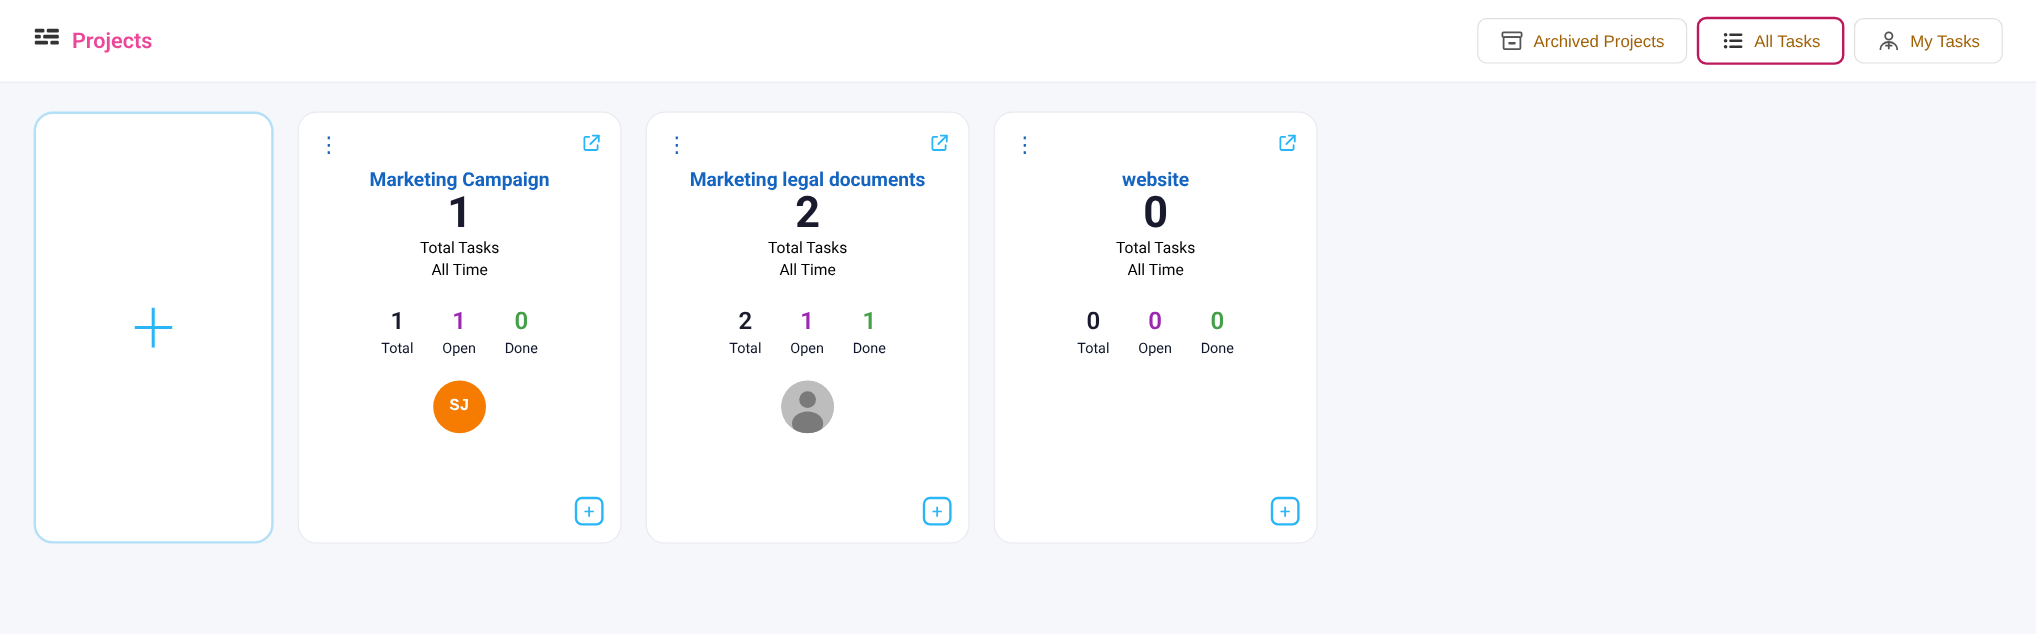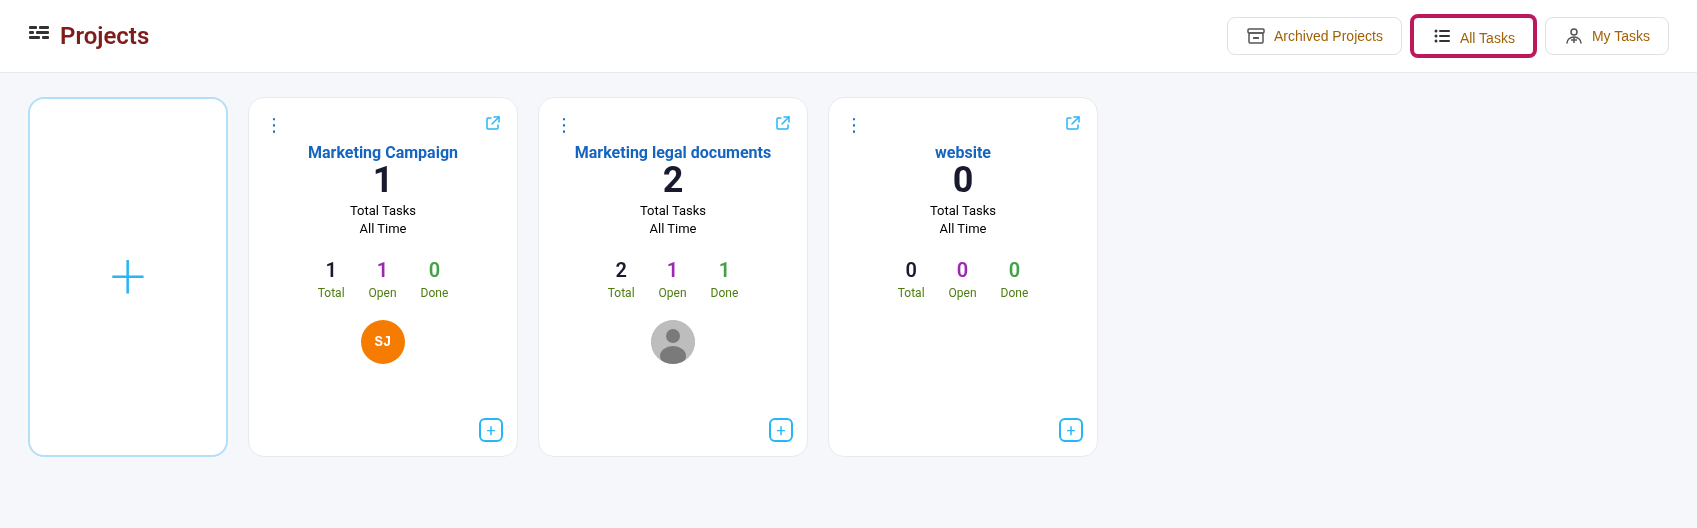--- a/index.html
+++ b/index.html
@@ -19,23 +19,23 @@
       border-bottom: 1px solid #e8eaf0;
     }
 
     .header-left {
       display: flex;
       align-items: center;
       gap: 10px;
     }
 
     .header-title {
-      font-size: 24px;
+      font-size: 18px;
       font-weight: 600;
-      color: #7f1d1d;
+      color: #ec4899;
     }
 
     .header-nav {
       display: flex;
       align-items: center;
       gap: 8px;
     }
 
     .nav-btn {
       display: flex;
@@ -45,23 +45,22 @@
       border-radius: 8px;
       border: 1px solid #e0e0e0;
       background: #fff;
       cursor: pointer;
       font-size: 14px;
       color: #a16207;
       font-weight: 500;
     }
 
     .nav-btn.active {
-      border: 4px solid #be185d;
-      background: #fff;
-      align-items: flex-end;
+      border: 2px solid #be185d;
+      background: #fff;
     }
 
     .content {
       padding: 24px 28px;
       display: flex;
       gap: 20px;
       align-items: flex-start;
     }
 
     .add-card {
@@ -160,21 +159,21 @@
       font-size: 20px;
       font-weight: 600;
     }
 
     .stat-value.black { color: #1a1a2e; }
     .stat-value.purple { color: #9c27b0; }
     .stat-value.green { color: #43a047; }
 
     .stat-label {
       font-size: 12px;
-      color: #4d7c0f;
+      color: #0f172a;
     }
 
     .card-avatar-row {
       display: flex;
       justify-content: center;
       margin-bottom: 16px;
     }
 
     .avatar-circle {
       width: 44px;

